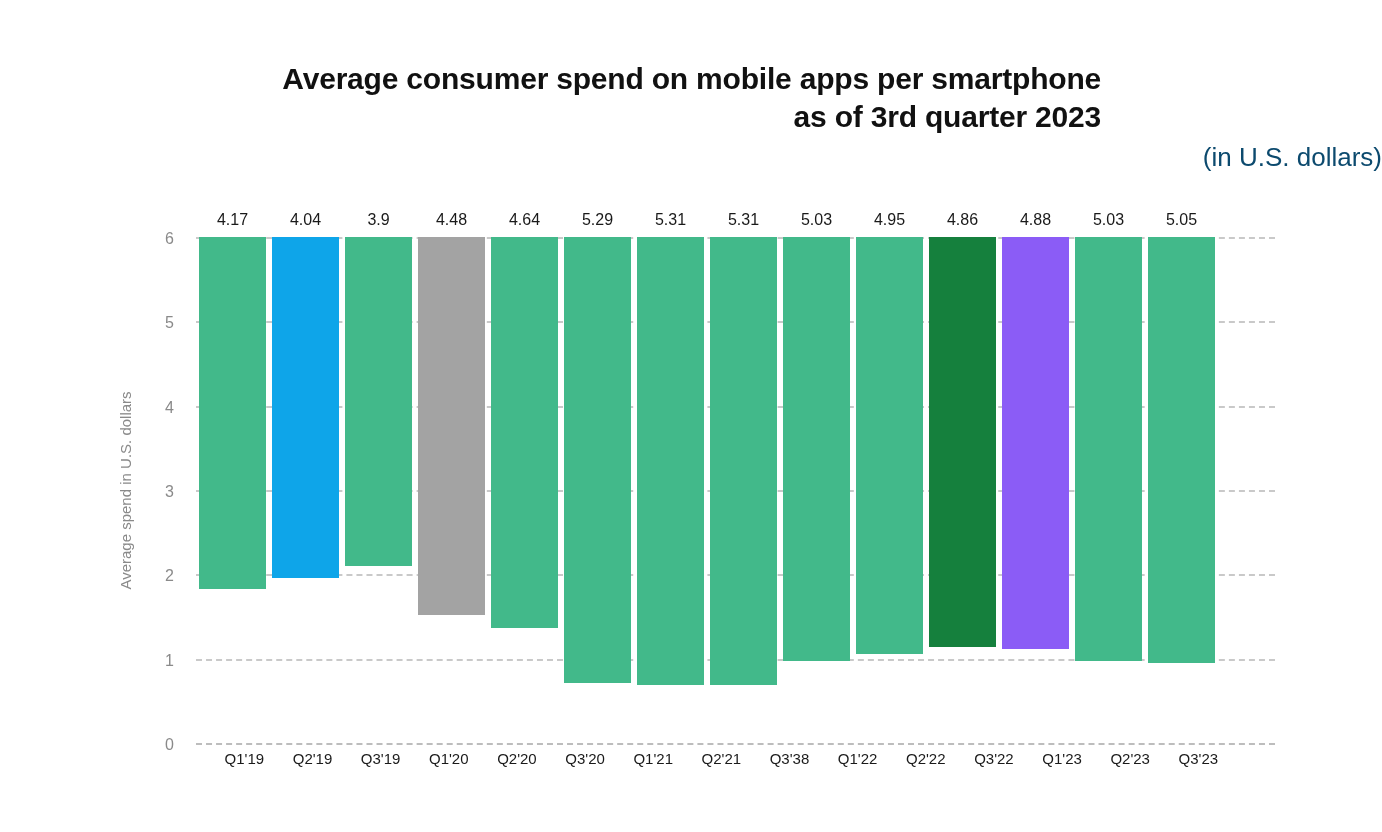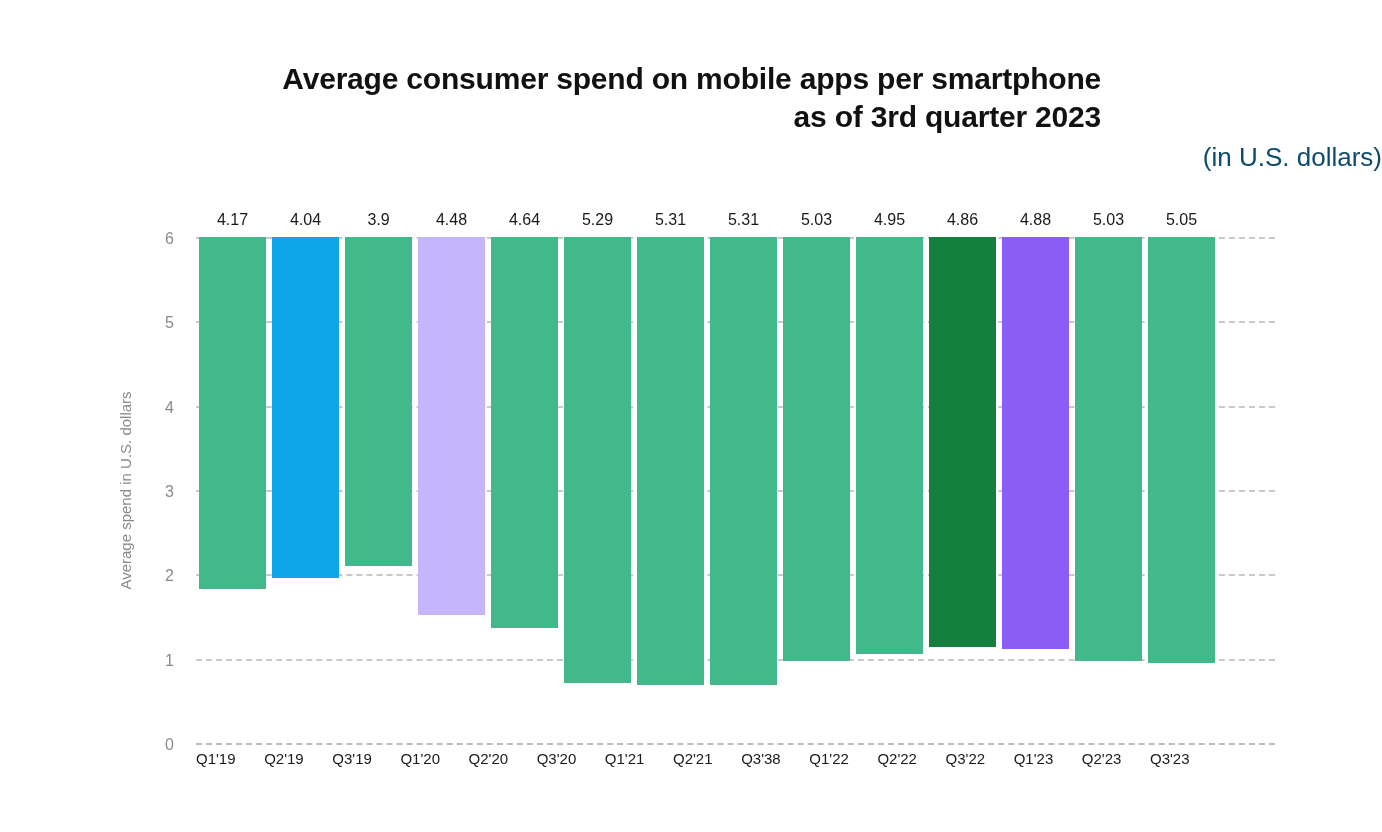--- a/index.html
+++ b/index.html
@@ -130,21 +130,21 @@
   
   .x-labels {
     position: absolute;
     left: 196px;
     top: 750px;
     width: 1022px;
     display: flex;
   }
   .x-label {
     flex: 1 1 0;
-    text-align: left;
+    text-align: right;
     font-size: 15px;
     color: #1a1a1a;
     white-space: nowrap;
   }
 </style>
 </head>
 <body>
 
 <div id="chart-root">
 
@@ -191,21 +191,21 @@
         <div class="bar" title="Q2'19: 4.04" style="height: 67.3333%; background: #0ea5e9;">
           <div class="bar-value">4.04</div>
         </div>
       </div>
       <div class="bar-slot">
         <div class="bar" title="Q1'20: 3.9" style="height: 65%; background: rgb(66, 185, 138);">
           <div class="bar-value">3.9</div>
         </div>
       </div>
       <div class="bar-slot">
-        <div class="bar" title="Q2'20: 4.48" style="height: 74.6667%; background: #c4b5fd;">
+        <div class="bar" title="Q2'20: 4.48" style="height: 74.6667%; background: #a3a3a3;">
           <div class="bar-value">4.48</div>
         </div>
       </div>
       <div class="bar-slot">
         <div class="bar" title="Q3'20: 4.64" style="height: 77.3333%; background: rgb(66, 185, 138);">
           <div class="bar-value">4.64</div>
         </div>
       </div>
       <div class="bar-slot">
         <div class="bar" title="Q1'21: 5.29" style="height: 88.1667%; background: rgb(66, 185, 138);">

